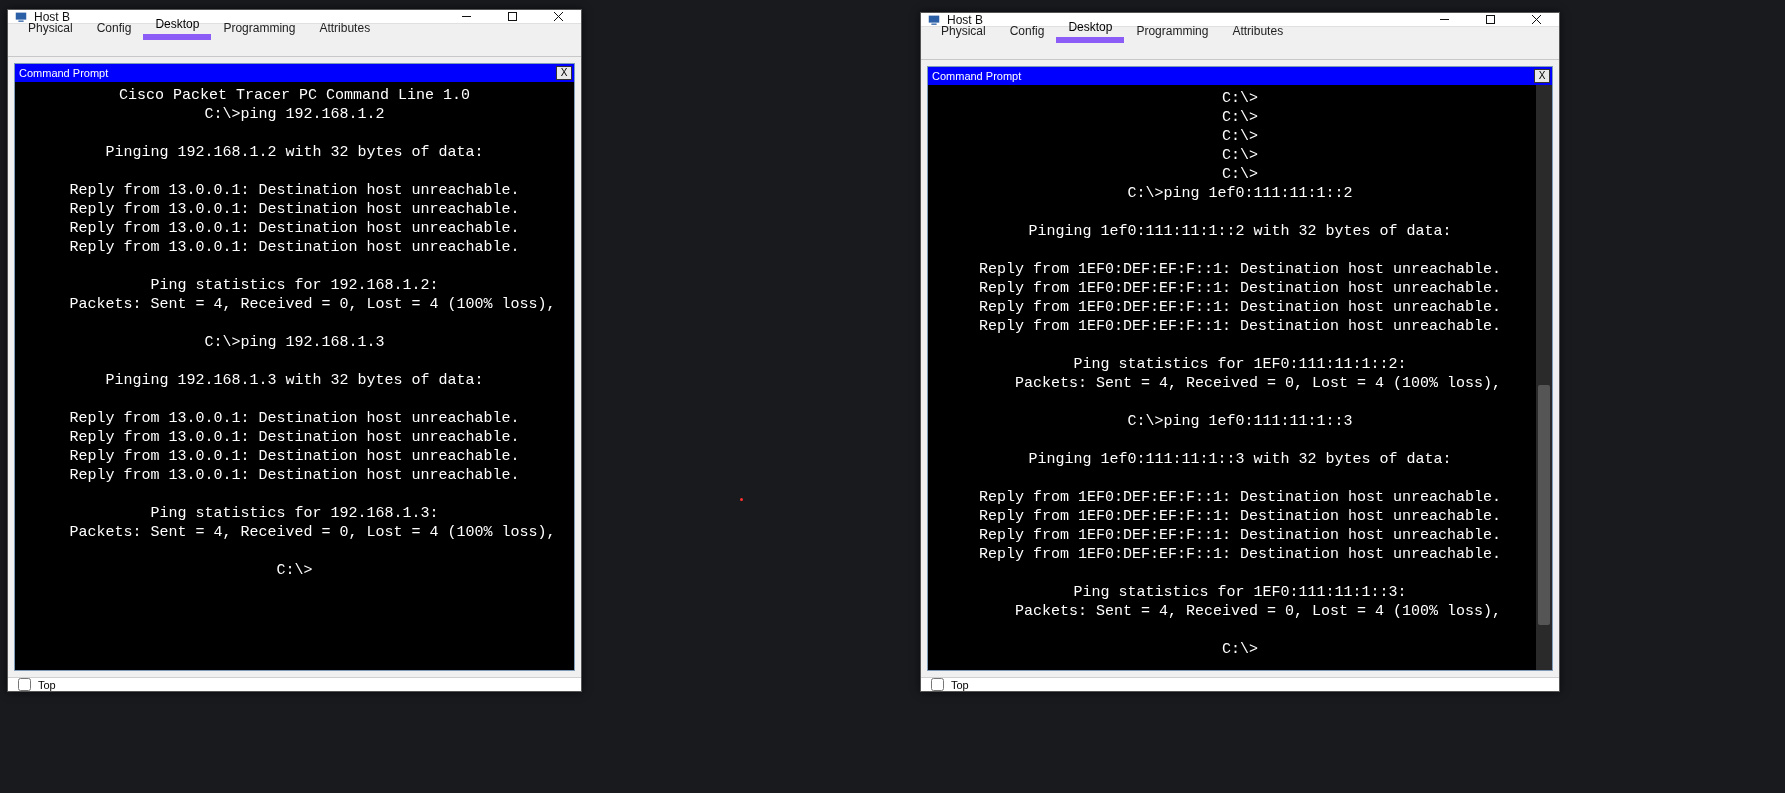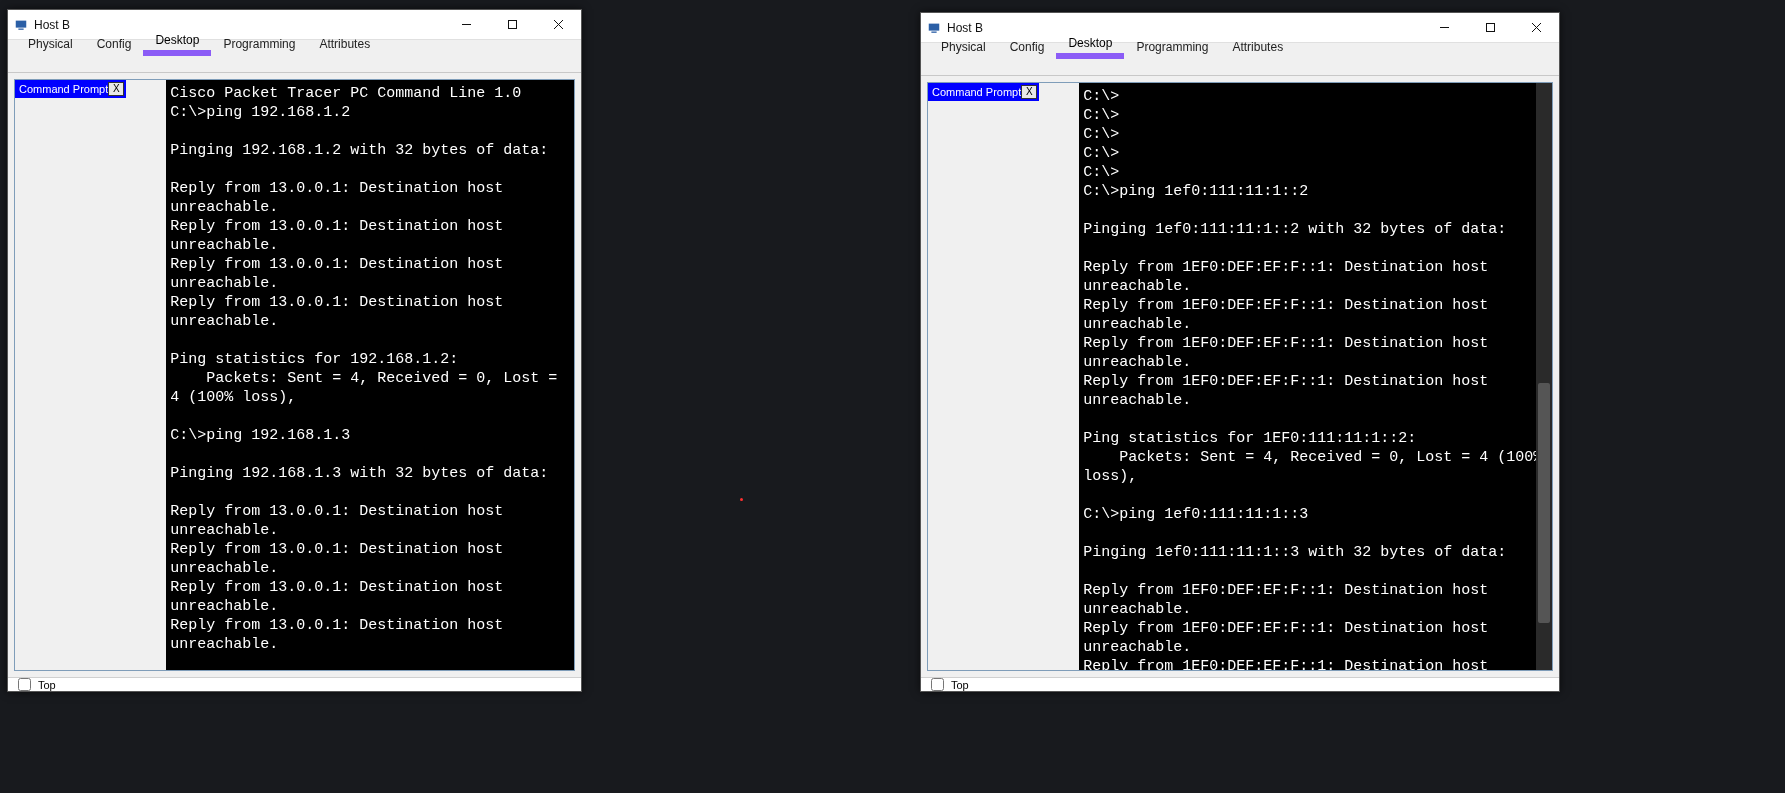--- a/index.html
+++ b/index.html
@@ -15,21 +15,21 @@
   }
   .window {
     position: absolute;
     background: #f0f0f0;
     border: 1px solid #555;
     box-shadow: 0 0 8px rgba(0,0,0,.6);
     display: flex;
     flex-direction: column;
   }
   .titlebar {
-    height: 30px;
+    height: 14px;
     background: #fff;
     display: flex;
     align-items: center;
     padding-left: 6px;
     border-bottom: 1px solid #e0e0e0;
   }
   .titlebar .appicon {
     width: 14px; height: 14px;
     margin-right: 6px;
     display: inline-block;
@@ -64,25 +64,24 @@
   }
   .inner {
     flex:1;
     padding: 6px;
     display:flex;
     flex-direction:column;
     overflow:hidden;
   }
   .cmdframe {
     display:flex;
-    flex-direction:row;
+    flex-direction:column;
     border:1px solid #7f9db9;
     flex:1;
     min-height:0;
-    gap:40px;
   }
   .cmdheader {
     height: 18px;
     background: #0000ff;
     display:flex;
     align-items:center;
     padding: 0 2px 0 4px;
     color:#fff;
     font-size: 11px;
   }
@@ -102,20 +101,21 @@
     flex:1;
     background:#000;
     color:#fff;
     font-family: "Consolas", "Courier New", monospace;
     font-size: 15px;
     line-height: 19px;
     padding: 4px 4px;
     white-space: pre-wrap;
     overflow:auto;
     position:relative;
+    text-align:center;
   }
   .terminal.small {
     font-size: 15px;
     line-height: 19px;
   }
   .bottombar {
     height: 14px;
     background:#fff;
     border-top:1px solid #d0d0d0;
     display:flex;

